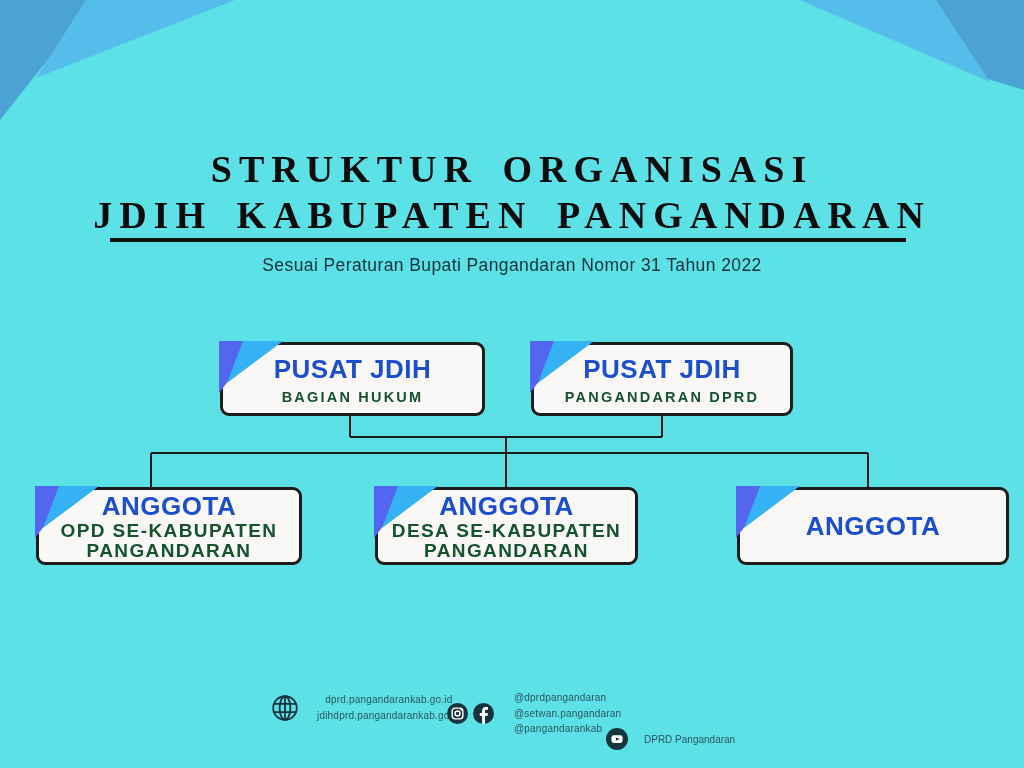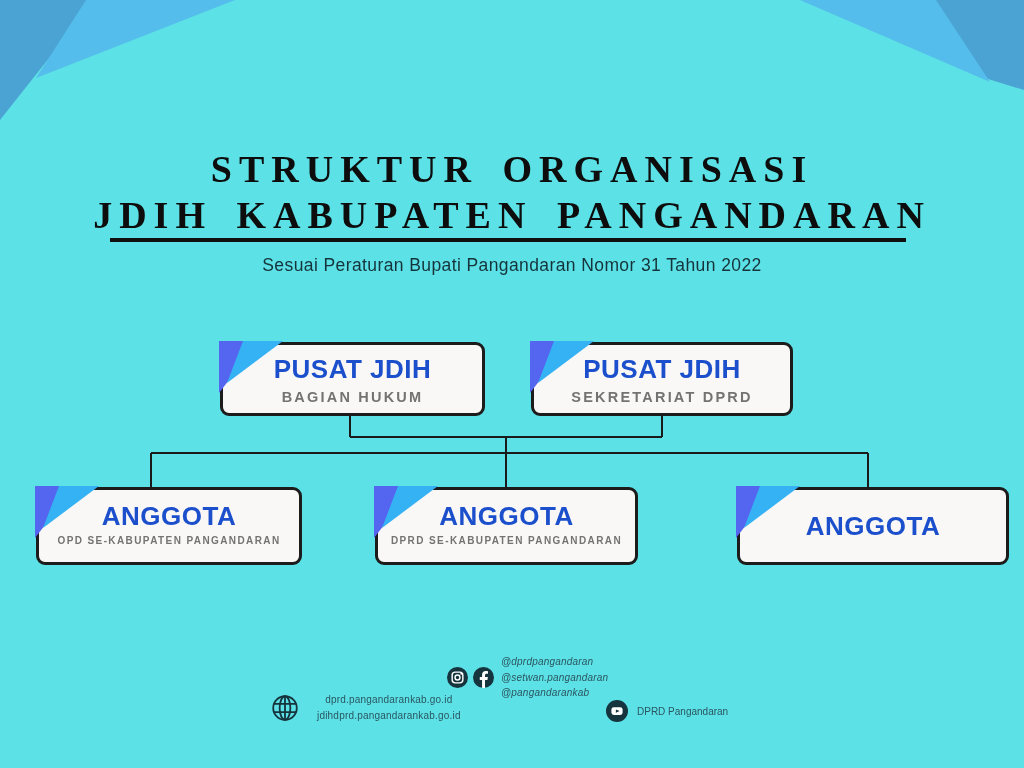--- a/index.html
+++ b/index.html
@@ -29,39 +29,39 @@
     font-family:"Liberation Serif",serif;font-weight:bold;color:#0D0D0D;
     font-size:38px;line-height:46px;letter-spacing:7px;word-spacing:8px;}
   .title-underline{position:absolute;left:110px;top:238px;width:796px;height:4px;background:#101010;}
   .subtitle{position:absolute;left:0;top:255px;width:1024px;text-align:center;
     font-size:17.5px;letter-spacing:.4px;color:#15333A;}
 
   .org-box{position:absolute;background:var(--box_bg);border:3px solid var(--box_border);
     border-radius:9px;display:flex;flex-direction:column;align-items:center;justify-content:center;
     text-align:center;}
   .org-box .box-title{color:var(--accent_blue);font-weight:bold;font-size:26px;letter-spacing:.5px;line-height:30px;}
-  .org-box .box-sub{color:#737373;font-weight:bold;font-size:14.5px;letter-spacing:2.2px;margin-top:5px;}
-  .member .box-sub{font-size:10px;letter-spacing:1.4px;line-height:20px;margin-top:0;font-weight:bold;}
+  .org-box .box-sub{color:#14532d;font-weight:bold;font-size:14.5px;letter-spacing:2.2px;margin-top:5px;}
+  .member .box-sub{font-size:19px;letter-spacing:1.4px;line-height:20px;margin-top:0;font-weight:bold;}
   .deco{position:absolute;left:-4px;top:-4px;width:70px;height:58px;pointer-events:none;}
   .deco .p1{fill:var(--deco_indigo);}
   .deco .p2{fill:var(--deco_sky);}
 
   .box-pusat-1{left:220px;top:342px;width:265px;height:74px;}
   .box-pusat-2{left:531px;top:342px;width:262px;height:74px;}
   .box-member-1{left:36px;top:487px;width:266px;height:78px;}
   .box-member-2{left:375px;top:487px;width:263px;height:78px;}
   .box-member-3{left:737px;top:487px;width:272px;height:78px;}
 
   .footer-group{position:absolute;display:flex;align-items:center;color:var(--footer_text);font-size:10px;}
   .fg-web{left:270px;top:692px;gap:17px;}
   .fg-web .lines{text-align:center;line-height:15.5px;letter-spacing:.2px;}
-  .fg-social{left:447px;top:654px;gap:3px;font-style:italic;}
+  .fg-social{left:447px;top:690px;gap:16px;}
   .fg-social .icons{display:flex;gap:5px;align-items:center;}
   .fg-social .lines{line-height:15.5px;margin-left:4px;letter-spacing:.2px;}
-  .fg-youtube{left:606px;top:700px;gap:9px;}
+  .fg-youtube{left:606px;top:728px;gap:16px;}
   .icon-ink{fill:var(--footer_ink);}
   .icon-stroke{stroke:var(--footer_ink);fill:none;}
 </style>
 </head>
 <body>
 
 <div class="canvas">
 
   <svg class="bg-svg" viewBox="0 0 1024 768" aria-hidden="true">
     <polygon class="tri-dark" points="0,0 95,0 0,120"></polygon>
@@ -89,39 +89,39 @@
     <div class="box-title">PUSAT JDIH</div>
     <div class="box-sub">BAGIAN HUKUM</div>
   </div>
 
   <div class="org-box box-pusat-2">
     <svg class="deco" viewBox="0 0 70 58">
       <polygon class="p1" points="0,0 40,0 0,52"></polygon>
       <polygon class="p2" points="24,0 64,0 8,42"></polygon>
     </svg>
     <div class="box-title">PUSAT JDIH</div>
-    <div class="box-sub">SEKRETARIAT DPRD</div>
+    <div class="box-sub">PANGANDARAN DPRD</div>
   </div>
 
   <div class="org-box member box-member-1">
     <svg class="deco" viewBox="0 0 70 58">
       <polygon class="p1" points="0,0 40,0 0,52"></polygon>
       <polygon class="p2" points="24,0 64,0 8,42"></polygon>
     </svg>
     <div class="box-title">ANGGOTA</div>
     <div class="box-sub">OPD SE-KABUPATEN PANGANDARAN</div>
   </div>
 
   <div class="org-box member box-member-2">
     <svg class="deco" viewBox="0 0 70 58">
       <polygon class="p1" points="0,0 40,0 0,52"></polygon>
       <polygon class="p2" points="24,0 64,0 8,42"></polygon>
     </svg>
     <div class="box-title">ANGGOTA</div>
-    <div class="box-sub">DPRD SE-KABUPATEN PANGANDARAN</div>
+    <div class="box-sub">DESA SE-KABUPATEN PANGANDARAN</div>
   </div>
 
   <div class="org-box member box-member-3">
     <svg class="deco" viewBox="0 0 70 58">
       <polygon class="p1" points="0,0 40,0 0,52"></polygon>
       <polygon class="p2" points="24,0 64,0 8,42"></polygon>
     </svg>
     <div class="box-title">ANGGOTA</div>
   </div>
 

